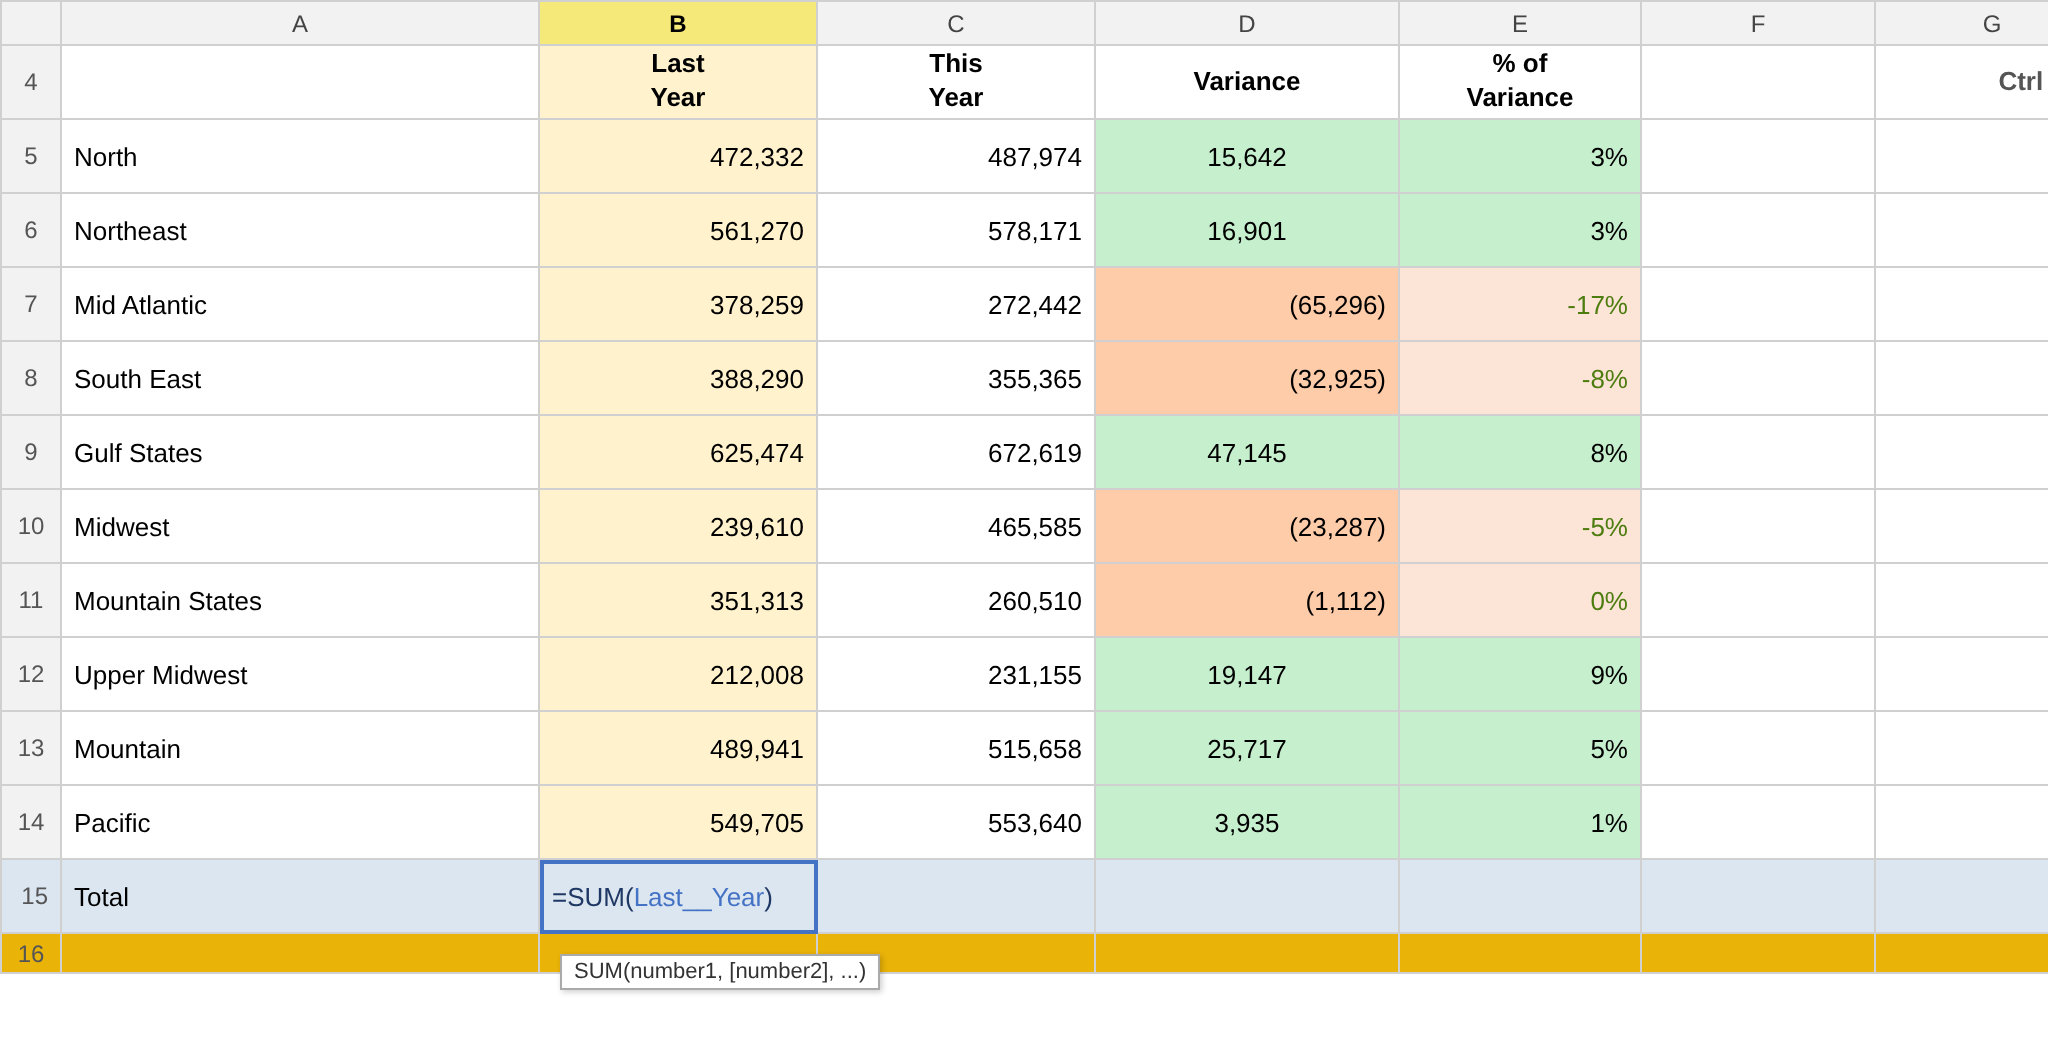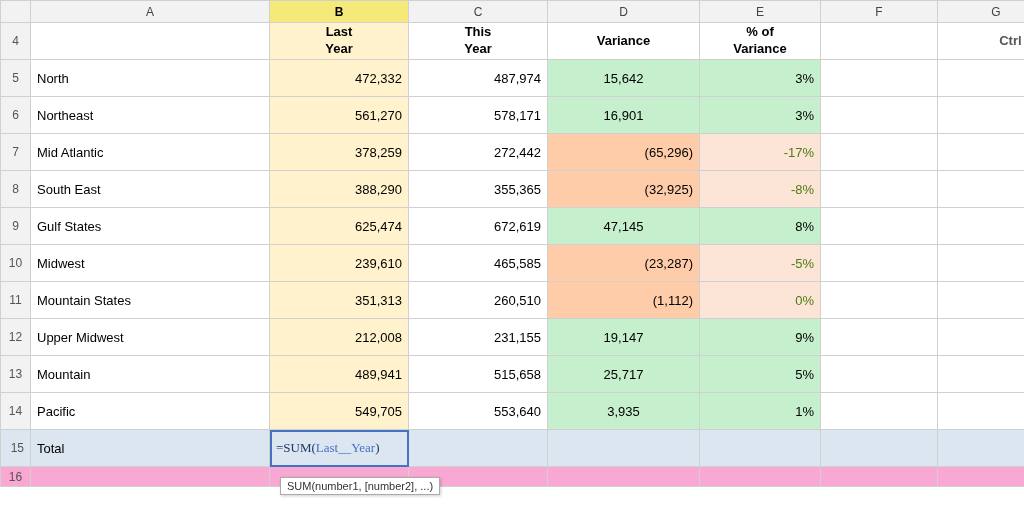--- a/index.html
+++ b/index.html
@@ -145,29 +145,28 @@
     
     .ctrl-hint {
       text-align: right;
       color: #555;
       font-size: 13px;
       padding-right: 10px;
     }
 
     
     .empty-row td {
-      background: #f9a8d4;
+      background: #eab308;
       height: 20px;
     }
 
     
     .selected-cell {
       outline: 2px solid #4472c4;
       outline-offset: -2px;
-      font-family: Liberation Serif, serif;
     }
 
     
     .row-num-selected {
       background: #d6e4f7;
       text-align: right;
     }
   </style>
 </head>
 <body>

